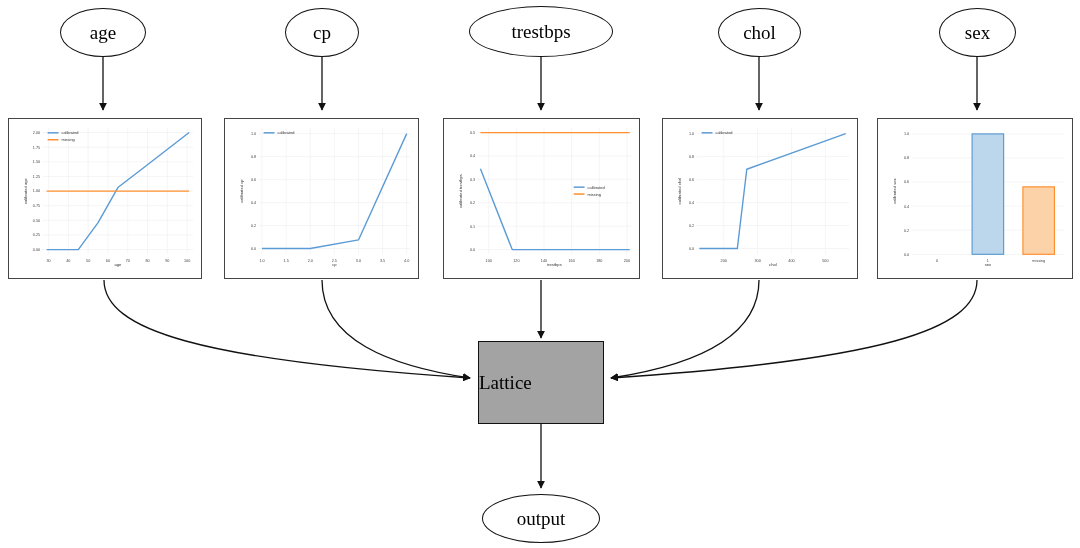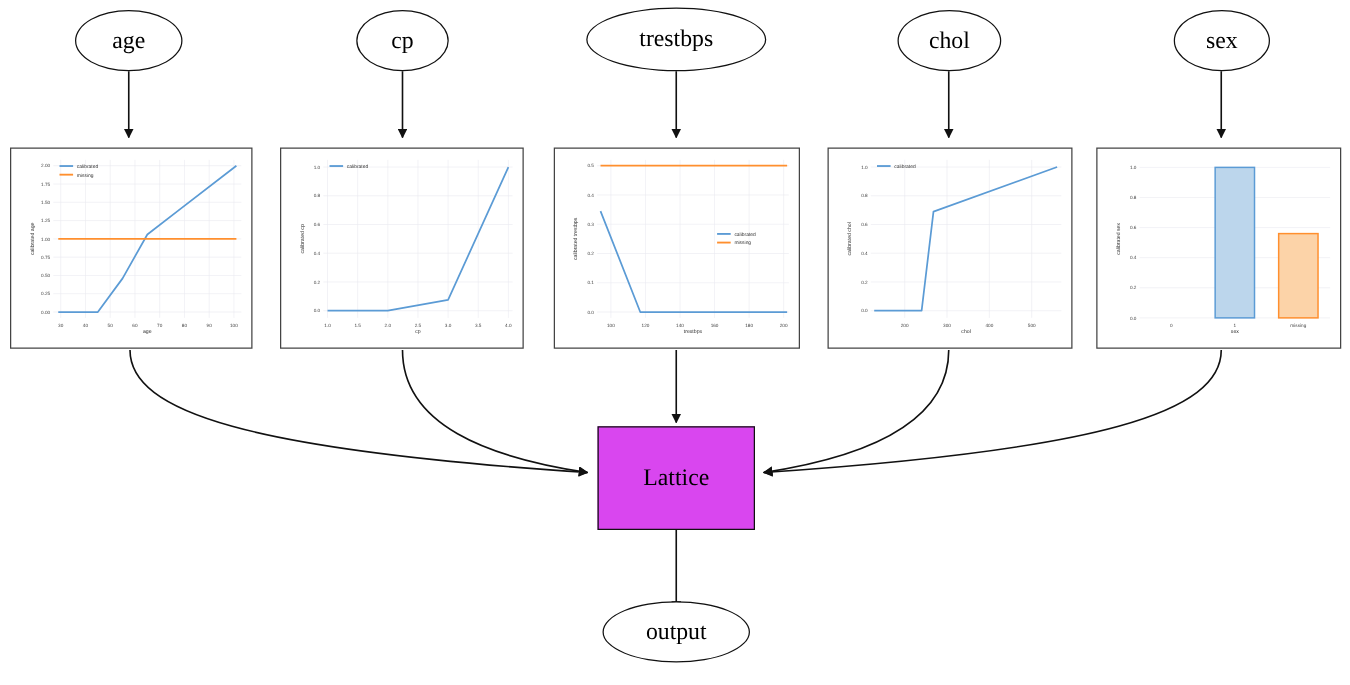--- a/index.html
+++ b/index.html
@@ -29,24 +29,23 @@
     align-items: center;
     justify-content: center;
     font-family: "Liberation Serif", serif;
     font-size: 19px;
     color: #000;
     box-sizing: border-box;
   }
   .node-box {
     position: absolute;
     border: 1.3px solid #111;
-    background: #d946ef;
+    background: #a3a3a3;
     display: flex;
     align-items: center;
-    justify-content: center;
     font-family: "Liberation Serif", serif;
     font-size: 19px;
     color: #000;
     box-sizing: border-box;
   }
   .plot-frame {
     position: absolute;
     border: 1.2px solid #444;
     background: #ffffff;
     box-sizing: border-box;
@@ -97,21 +96,21 @@
   <span>chol</span>
 </div>
 <div class="node-ellipse" style="left:939px; top:8px; width:77px; height:49px;">
   <span>sex</span>
 </div>
 
 <div class="node-box" style="left:478px; top:341px; width:126px; height:83px;">
   <span>Lattice</span>
 </div>
 
-<div class="node-ellipse" style="left:482px; top:481px; width:118px; height:49px;">
+<div class="node-ellipse" style="left:482px; top:494px; width:118px; height:49px;">
   <span>output</span>
 </div>
 
 <div class="plot-frame" style="left:8px; top:118px; width:194px; height:161px;">
   <svg class="plot-inner" viewBox="0 0 194 161" preserveAspectRatio="none">
       <rect x="34" y="9" width="152" height="128" fill="#fff"></rect>
       <line x1="40" y1="9" x2="40" y2="137" stroke="#eaeaf0" stroke-width="0.5"></line>
       <line x1="60" y1="9" x2="60" y2="137" stroke="#eaeaf0" stroke-width="0.5"></line>
       <line x1="80" y1="9" x2="80" y2="137" stroke="#eaeaf0" stroke-width="0.5"></line>
       <line x1="100" y1="9" x2="100" y2="137" stroke="#eaeaf0" stroke-width="0.5"></line>

